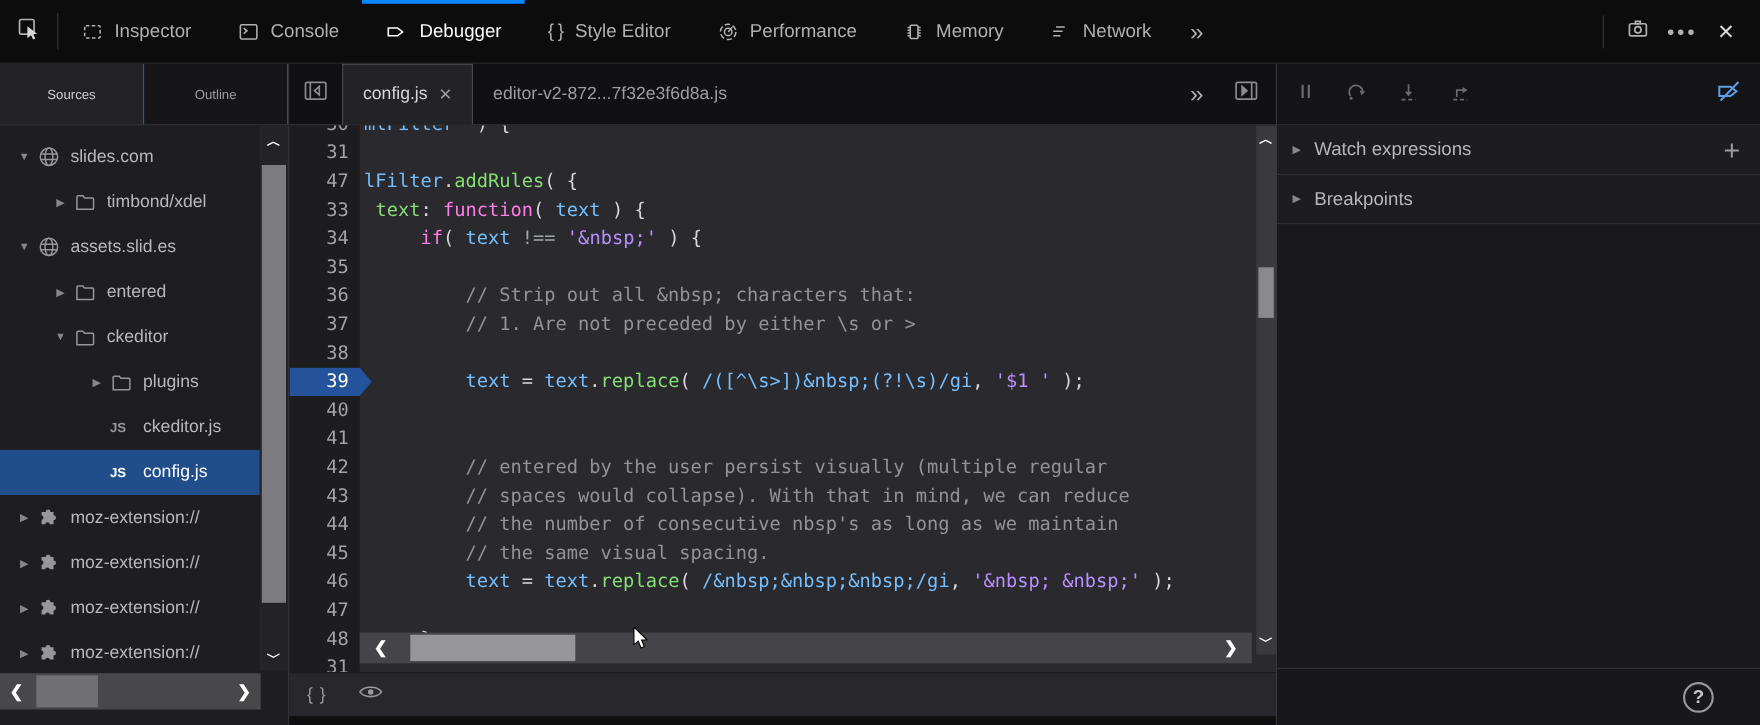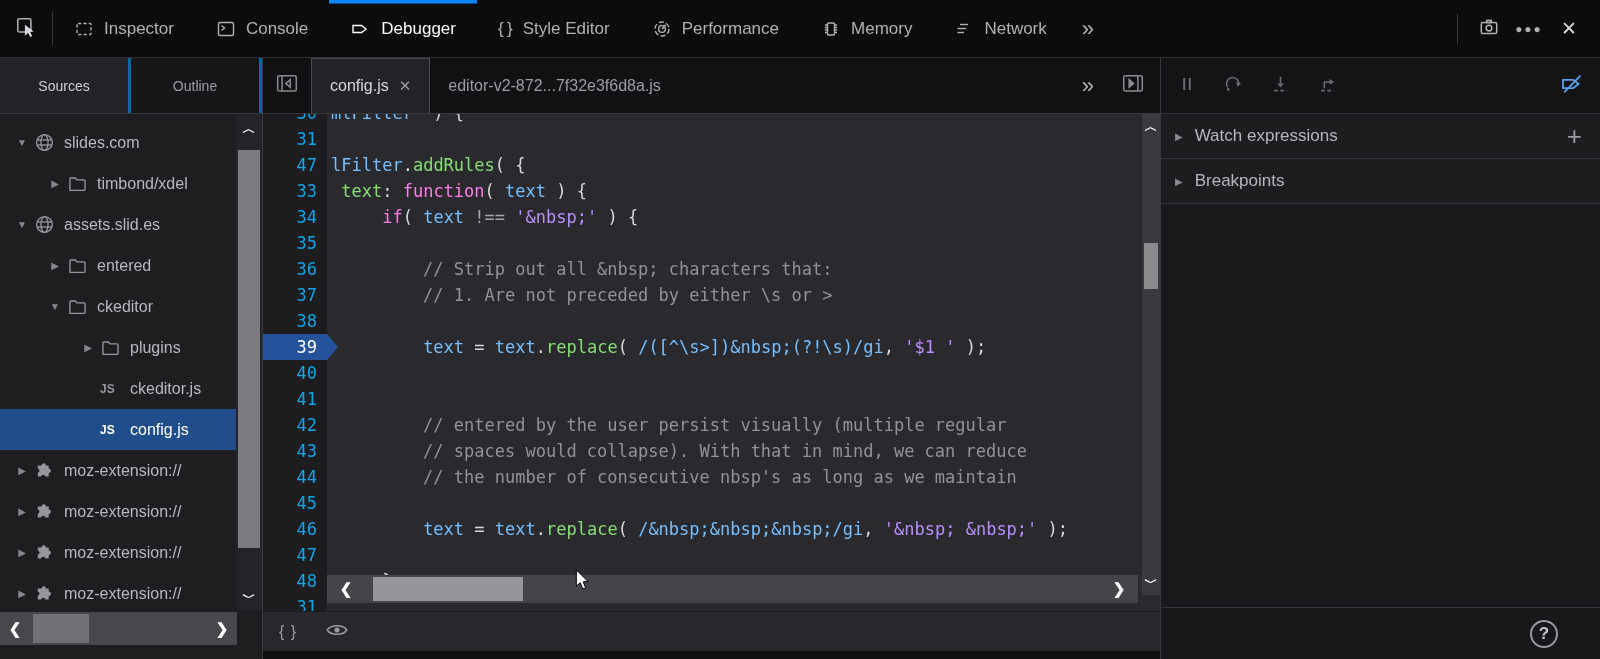--- a/index.html
+++ b/index.html
@@ -27,22 +27,22 @@
   
   .main { display:flex; height:601px; }
   .sidebar { width:263px; background:#1e1e21; border-right:1px solid #38383d;
              position:relative; overflow:hidden; }
   .center { width:897px; position:relative; background:#2a2a2e; display:flex; flex-direction:column; }
   .rightpanel { flex:1; background:#19191c; border-left:1px solid #38383d;
                 display:flex; flex-direction:column; }
 
   
   .side-tabs { height:56px; display:flex; border-bottom:1px solid #38383d; background:#161619; }
-  .side-tab { flex:1; display:flex; align-items:center; justify-content:center; font-size:14px;
-              color:#9d9da2; border-right:3px solid #0369a1; }
+  .side-tab { flex:1; display:flex; align-items:center; justify-content:center; font-size:12px;
+              color:#9d9da2; border-right:1px solid #0369a1; }
   .side-tab.active { background:#232327; color:#d0d0d4; }
 
   
   .tree { padding-top:8px; font-size:16px; color:#b8b8bd; }
   .tree-row { height:41px; display:flex; align-items:center; white-space:nowrap; overflow:hidden; }
   .tree-row.selected { background:var(--selection,#204e8a); color:#fff; }
   .caret { width:24px; text-align:center; font-size:10px; color:#86868c; flex:none; }
   .tree-ic { width:30px; display:flex; align-items:center; flex:none; }
   .tree-ic svg { stroke:#96969b; fill:none; stroke-width:1.3; }
   .jsbadge { font-weight:bold; font-size:12px; color:#96969b; width:30px; flex:none; }
@@ -66,21 +66,21 @@
   .srctab.active { background:#232327; border:1px solid #4a4a4f; border-bottom:none; color:#d7d7db; }
   .srctab .x { color:#9a9aa0; font-size:15px; }
   .src-right { margin-left:auto; display:flex; align-items:center; gap:8px; padding-right:10px; }
 
   
   .editor { position:relative; flex:1; overflow:hidden; background:#2a2a2e; }
   .gutter-bg { position:absolute; left:0; top:0; bottom:0; width:64px; background:#1d1d20; }
   #code-lines { position:relative; margin-top:-14px;
                 font-family:"DejaVu Sans Mono", monospace; font-size:17px; line-height:26px; }
   .cl { display:flex; height:26px; }
-  .cl .g { width:64px; flex:none; color:#0ea5e9; text-align:right; padding-right:10px;
+  .cl .g { width:64px; flex:none; color:#a3a3a3; text-align:right; padding-right:10px;
            position:relative; }
   .cl .c { white-space:pre; padding-left:4px; color:#d7d7db; }
   .cl.bp .g { color:#fff; }
   .bp-marker { position:absolute; left:0; top:0; bottom:0; right:-11px;
                background:var(--breakpoint,#24539b);
                clip-path:polygon(0 0, calc(100% - 11px) 0, 100% 50%, calc(100% - 11px) 100%, 0 100%); }
   .cl .g span { position:relative; }
   .tok-v { color:var(--tok-variable,#75bfff); }
   .tok-d { color:var(--tok-def,#86de74); }
   .tok-k { color:var(--tok-keyword,#ff7de9); }
@@ -433,20 +433,21 @@
           <div class="cl">
             <div class="g"><span>43</span></div>
             <div class="c"><span class="tok-c">         // spaces would collapse). With that in mind, we can reduce</span></div>
           </div>
           <div class="cl">
             <div class="g"><span>44</span></div>
             <div class="c"><span class="tok-c">         // the number of consecutive nbsp's as long as we maintain</span></div>
           </div>
           <div class="cl">
             <div class="g"><span>45</span></div>
+            <div class="c"><span class="tok-c">         // the same visual spacing.</span></div>
           </div>
           <div class="cl">
             <div class="g"><span>46</span></div>
             <div class="c"><span class="tok-p">         </span><span class="tok-v">text</span><span class="tok-p"> = </span><span class="tok-v">text</span><span class="tok-p">.</span><span class="tok-d">replace</span><span class="tok-p">( </span><span class="tok-r">/&amp;nbsp;&amp;nbsp;&amp;nbsp;/gi</span><span class="tok-p">, </span><span class="tok-s">'&amp;nbsp; &amp;nbsp;'</span><span class="tok-p"> );</span></div>
           </div>
           <div class="cl">
             <div class="g"><span>47</span></div>
             <div class="c"></div>
           </div>
           <div class="cl">

